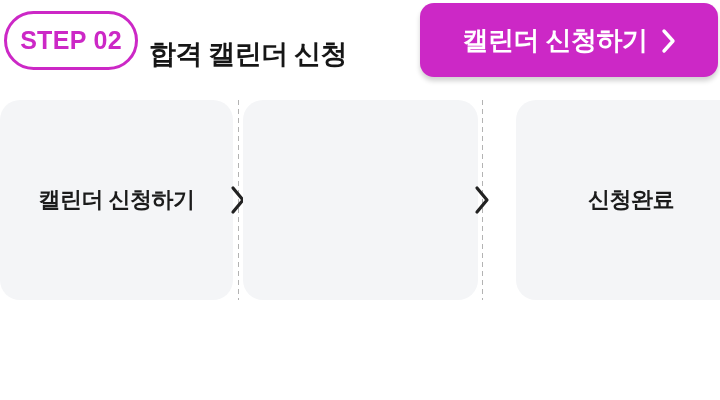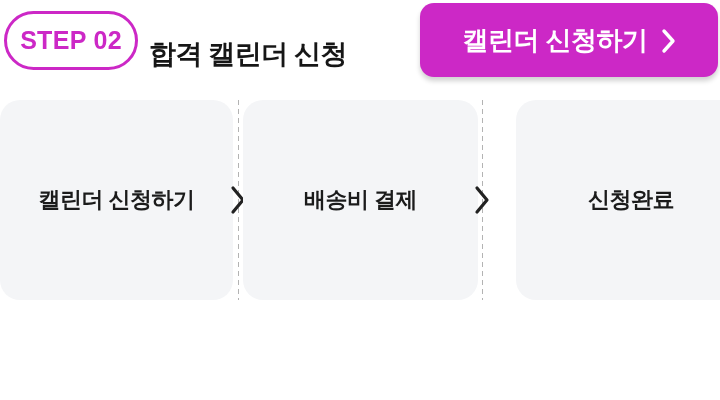--- a/index.html
+++ b/index.html
@@ -147,21 +147,20 @@
     </p>
   </div>
 
   <div class="flow-separator flow-separator-1"></div>
   <svg class="flow-chevron flow-chevron-1" viewBox="0 0 18 32">
     <polyline points="4,4 14,16 4,28" fill="none" stroke="#222222" stroke-width="3.2" stroke-linecap="round" stroke-linejoin="round"></polyline>
   </svg>
 
   <div class="flow-card flow-card-2">
     <p>
-      <span>배송비 결제</span>
     </p>
   </div>
 
   <div class="flow-separator flow-separator-2"></div>
   <svg class="flow-chevron flow-chevron-2" viewBox="0 0 18 32">
     <polyline points="4,4 14,16 4,28" fill="none" stroke="#222222" stroke-width="3.2" stroke-linecap="round" stroke-linejoin="round"></polyline>
   </svg>
 
   <div class="flow-card flow-card-3">
     <p>

